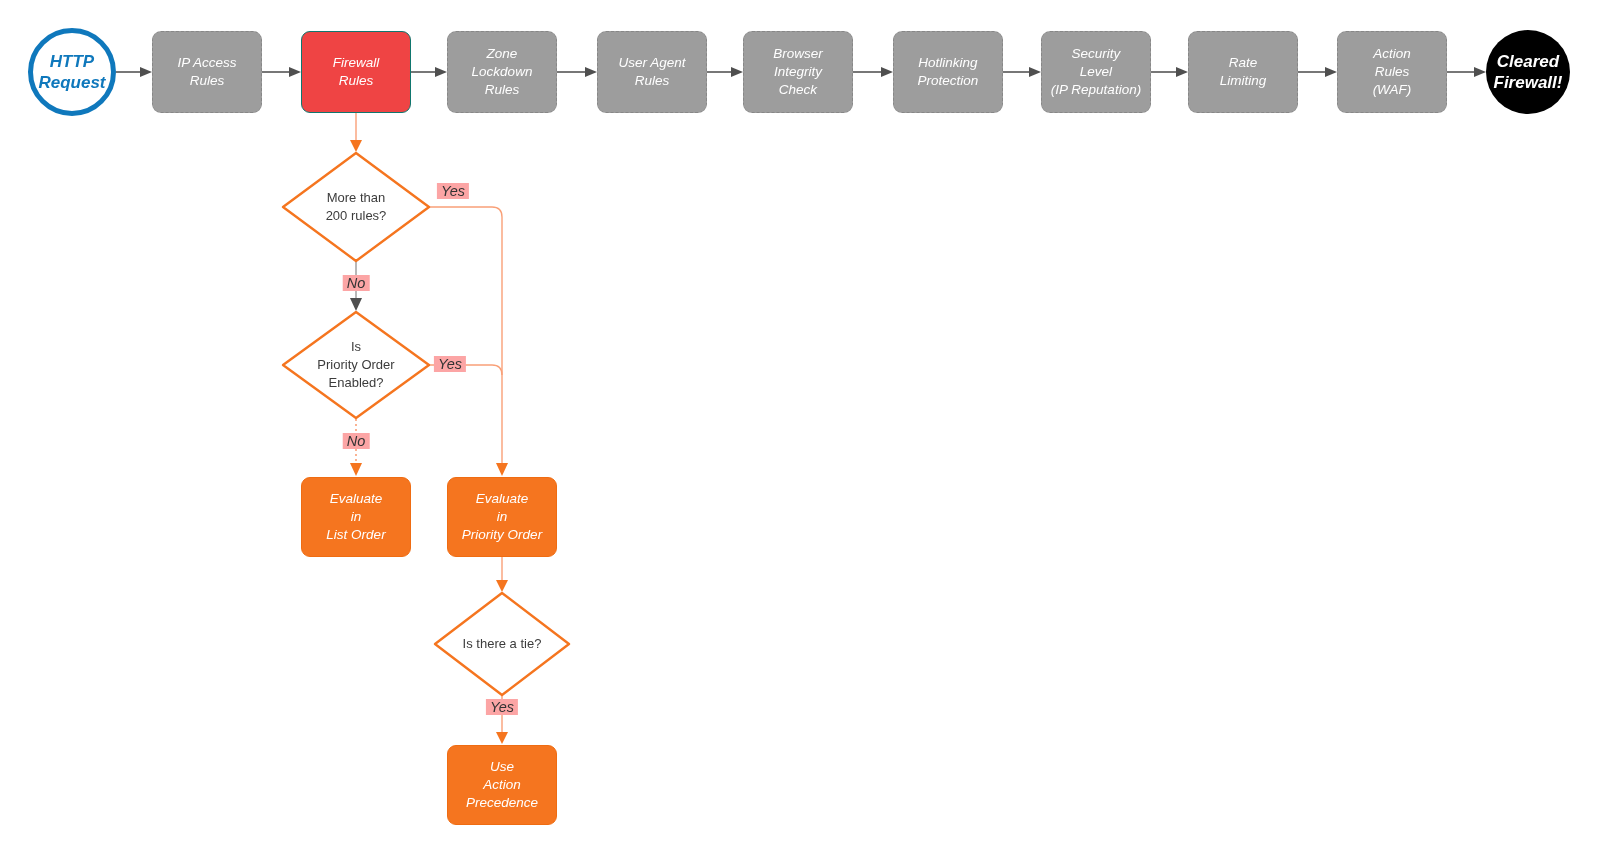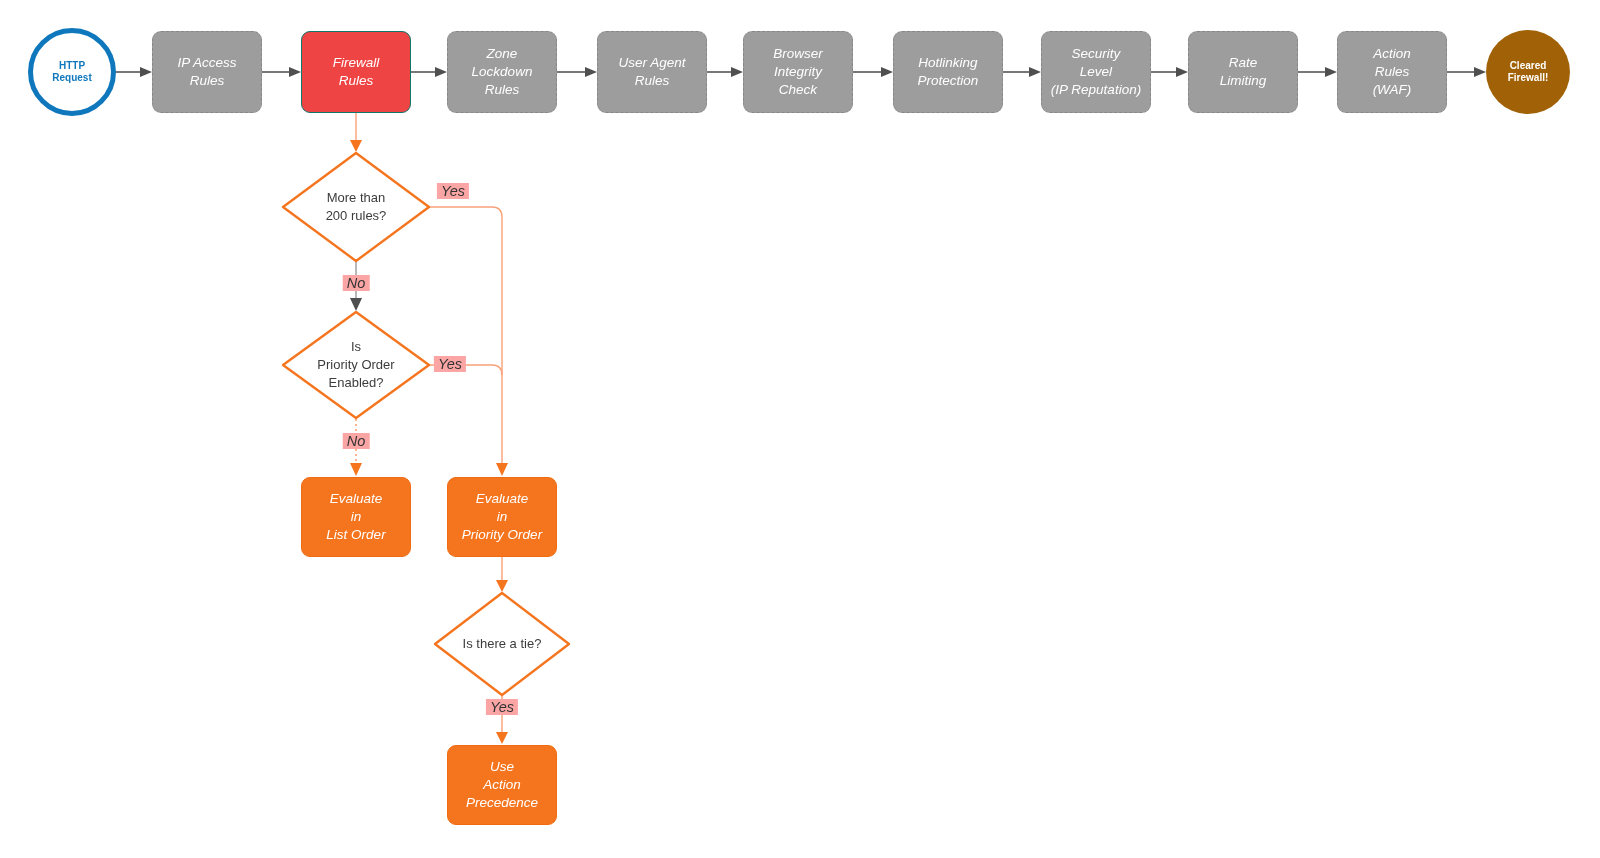--- a/index.html
+++ b/index.html
@@ -20,25 +20,25 @@
     position:absolute;width:110px;height:80px;box-sizing:border-box;
     background:#f5751f;border:1px solid #ef6c12;border-radius:9px;
     color:#fff;display:flex;align-items:center;justify-content:center;
     text-align:center;font-style:italic;font-size:13.5px;line-height:1.35;
     white-space:pre-line;z-index:2;
   }
 
   .terminal{
     position:absolute;border-radius:50%;box-sizing:border-box;
     display:flex;align-items:center;justify-content:center;text-align:center;
-    font-weight:bold;font-size:10px;line-height:1.25;
+    font-style:italic;font-weight:bold;font-size:17px;line-height:1.25;
     white-space:pre-line;z-index:2;
   }
   .terminal.start{left:28px;top:28px;width:88px;height:88px;background:#fff;border:5px solid #0f78bc;color:#0f78bc;}
-  .terminal.end{left:1486px;top:30px;width:84px;height:84px;background:#a16207;color:#fff;}
+  .terminal.end{left:1486px;top:30px;width:84px;height:84px;background:#000000;color:#fff;}
 
   .diamond-label{
     position:absolute;transform:translate(-50%,-50%);z-index:3;
     text-align:center;font-size:13px;color:#3c3c3c;line-height:1.4;white-space:pre-line;
   }
   .branch-label{
     position:absolute;transform:translate(-50%,-50%);z-index:3;
     font-style:italic;font-size:14.5px;color:#333;background:#fca5a5;padding:0 4px;
   }
 </style>

